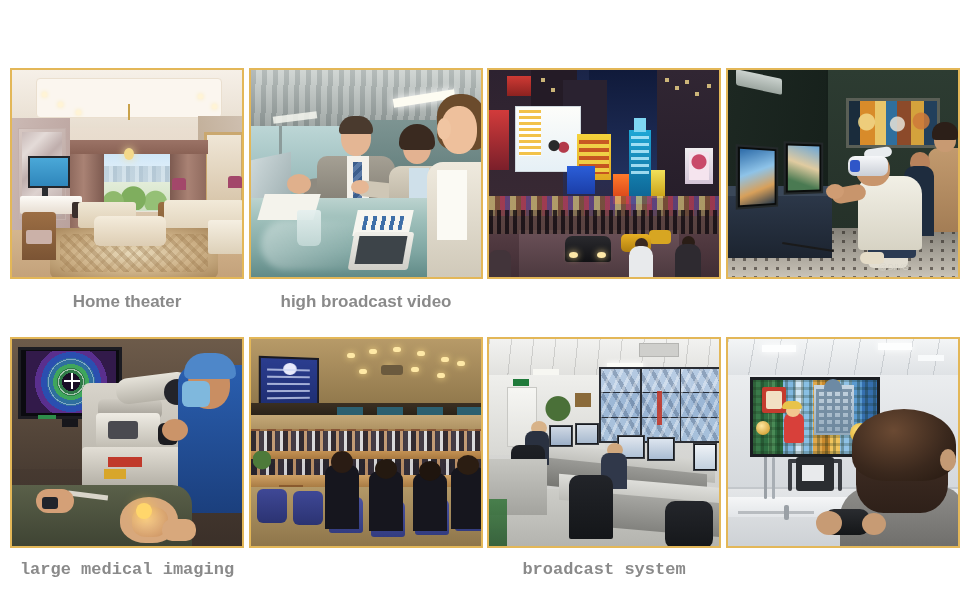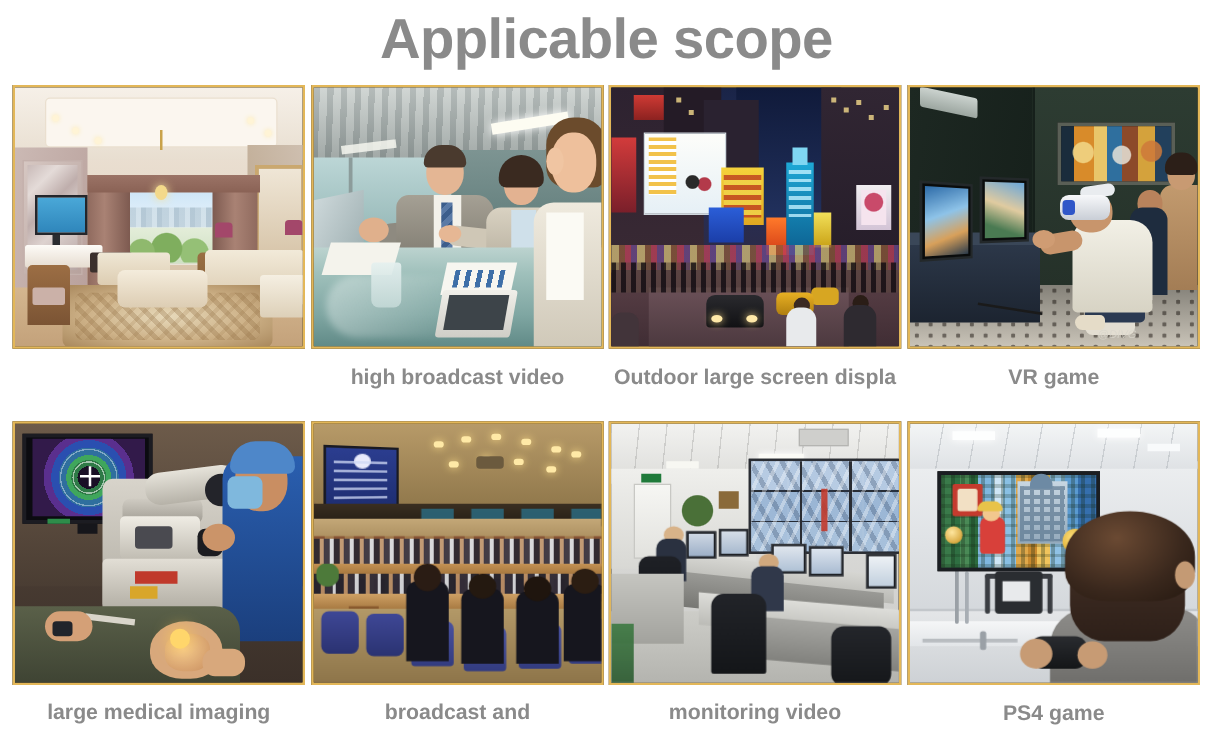--- a/index.html
+++ b/index.html
@@ -42,21 +42,21 @@
   .scene { position: absolute; inset: 0; overflow: hidden; font-style: italic; }
 
   .caption {
     margin-top: 12px;
     text-align: center;
     font-size: 17px;
     font-weight: bold;
     color: #8a8a8a;
     line-height: 21px;
   }
-  .caption.two { line-height: 20px; }
+  .caption.two { line-height: 20px; font-family: Liberation Mono, monospace; }
 
   
   .sh { position: absolute; }
 
   
   .ht-bg { inset:0; background: linear-gradient(#efe6dc,#e6d9c9 45%,#d9c5ab 70%,#c8ac8c); }
   .ht-ceil { left:0; top:0; width:100%; height:58px; background:linear-gradient(#f6f0e8,#e8ded0); }
   .ht-ceil2 { left:24px; top:8px; width:186px; height:40px; background:#fbf6ef; border:1px solid #eadfcf; border-radius:4px; }
   .ht-down { width:5px; height:5px; border-radius:50%; background:#fff4d6; box-shadow:0 0 4px #ffe9a8; }
   .ht-chand-stem { left:116px; top:34px; width:2px; height:16px; background:#c9a24a; }
@@ -418,21 +418,20 @@
   .ps-ear { left:212px; top:110px; width:16px; height:22px; border-radius:50%; background:#c49a74; }
   .ps-ctrl { left:96px; top:170px; width:46px; height:26px; background:linear-gradient(#2a2c30,#141618); border-radius:10px; }
   .ps-hand { left:88px; top:172px; width:26px; height:24px; border-radius:50%; background:#c79b74; }
   .ps-hand2 { left:134px; top:174px; width:24px; height:22px; border-radius:50%; background:#c79b74; }
 </style>
 </head>
 <body>
 
 <div class="page">
 
-  <div class="title">Applicable scope</div>
 
   <div class="grid">
 
     <div class="row">
 
       <div class="cell c0">
         <div class="frame">
           <div class="scene">
             <div class="sh ht-bg"></div>
               <div class="sh ht-ceil"></div>
@@ -468,20 +467,21 @@
             <div class="sh ht-sofaArm"></div>
               <div class="sh ht-sofaR"></div>
             <div class="sh ht-rug"></div>
               <div class="sh ht-rugp"></div>
             <div class="sh ht-table"></div>
             <div class="sh ht-chair"></div>
               <div class="sh ht-chaircu"></div>
             <div class="sh ht-cab"></div>
           </div>
         </div>
+        <div class="caption">Home theater</div>
       </div>
 
       <div class="cell c1">
         <div class="frame">
           <div class="scene">
             <div class="sh hv-bg"></div>
               <div class="sh hv-ceil"></div>
               <div class="sh hv-ceilshade"></div>
             <div class="sh hv-light1"></div>
               <div class="sh hv-light2"></div>
@@ -560,21 +560,20 @@
             <div class="sh ts-car"></div>
               <div class="sh ts-carh1"></div>
               <div class="sh ts-carh2"></div>
             <div class="sh ts-p3"></div>
             <div class="sh ts-p1h"></div>
               <div class="sh ts-p1"></div>
             <div class="sh ts-p2h"></div>
               <div class="sh ts-p2"></div>
           </div>
         </div>
-        <div class="caption">Outdoor large screen displa</div>
       </div>
 
       <div class="cell c3">
         <div class="frame">
           <div class="scene">
             <div class="sh vr-bg"></div>
               <div class="sh vr-wallL"></div>
               <div class="sh vr-wallR"></div>
               <div class="sh vr-seam"></div>
             <div class="sh vr-logo"></div>
@@ -601,21 +600,20 @@
             <div class="sh vr-player-b"></div>
             <div class="sh vr-arm"></div>
               <div class="sh vr-hand"></div>
             <div class="sh vr-player-h"></div>
             <div class="sh vr-hs-band"></div>
               <div class="sh vr-headset"></div>
               <div class="sh vr-hs-blue"></div>
             <div class="sh vr-wm">@DIVG</div>
           </div>
         </div>
-        <div class="caption">VR game</div>
       </div>
     </div>
 
     <div class="row row2">
 
       <div class="cell c0">
         <div class="frame">
           <div class="scene">
             <div class="sh md-bg"></div>
               <div class="sh md-wall"></div>
@@ -698,21 +696,20 @@
             <div class="sh bc-head" style="left:80px;top:112px;width:22px;height:22px;background:#2a1c14"></div>
             <div class="sh bc-pers" style="left:118px;top:132px;width:34px;height:60px"></div>
             <div class="sh bc-head" style="left:124px;top:120px;width:22px;height:20px;background:#241910"></div>
             <div class="sh bc-pers" style="left:162px;top:134px;width:34px;height:58px"></div>
             <div class="sh bc-head" style="left:168px;top:122px;width:22px;height:20px;background:#1f150e"></div>
             <div class="sh bc-pers" style="left:200px;top:128px;width:34px;height:62px"></div>
             <div class="sh bc-head" style="left:206px;top:116px;width:22px;height:20px;background:#2b1d12"></div>
           </div>
         </div>
         <div class="caption two">
-          <div>broadcast and</div>
         </div>
       </div>
 
       <div class="cell c2">
         <div class="frame">
           <div class="scene">
             <div class="sh mn-bg"></div>
               <div class="sh mn-ceil"></div>
               <div class="sh mn-ceilg"></div>
             <div class="sh mn-vent"></div>
@@ -750,21 +747,21 @@
               <div class="sh mn-ch1b"></div>
             <div class="sh mn-p2h"></div>
               <div class="sh mn-p2"></div>
               <div class="sh mn-ch2"></div>
             <div class="sh mn-ch3"></div>
             <div class="sh mn-cab"></div>
               <div class="sh mn-greenc"></div>
           </div>
         </div>
         <div class="caption two">
-          <div>monitoring video</div>
+          <div>broadcast system</div>
         </div>
       </div>
 
       <div class="cell c3">
         <div class="frame">
           <div class="scene">
             <div class="sh ps-bg"></div>
               <div class="sh ps-wall"></div>
             <div class="sh ps-ceil"></div>
               <div class="sh ps-ceilg"></div>
@@ -798,18 +795,17 @@
               <div class="sh ps-knob"></div>
             <div class="sh ps-body"></div>
             <div class="sh ps-head"></div>
               <div class="sh ps-hair"></div>
               <div class="sh ps-ear"></div>
             <div class="sh ps-ctrl"></div>
               <div class="sh ps-hand"></div>
               <div class="sh ps-hand2"></div>
           </div>
         </div>
-        <div class="caption">PS4 game</div>
       </div>
     </div>
 
   </div>
 </div>
 
 </body></html>

